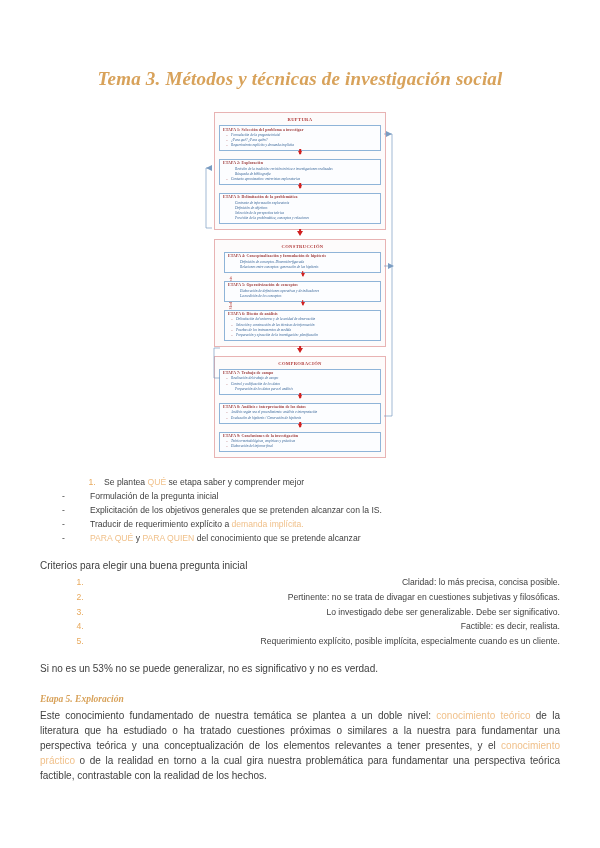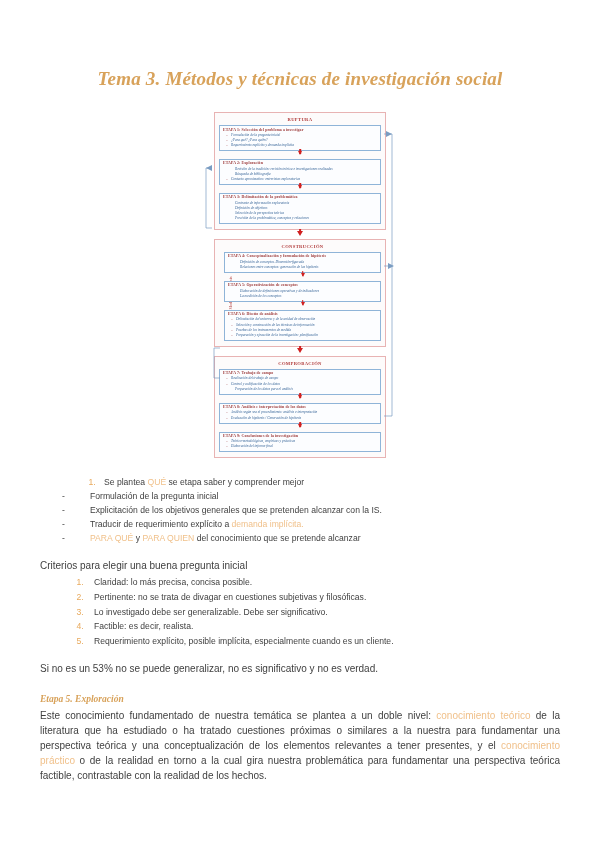--- a/index.html
+++ b/index.html
@@ -121,21 +121,21 @@
     padding-left:6px;
   }
   ol.num > li::marker{color:#e8a95c;}
   ul.dashlist{list-style:none;margin:0;padding-left:22px;}
   ul.dashlist li{
     font-size:8.6px;line-height:1.62;color:#3f3f3f;
     position:relative;padding-left:28px;
   }
   ul.dashlist li:before{content:"-";position:absolute;left:0;color:#3f3f3f;}
 
-  ol.crit{margin:1px 0 0 0;padding-left:46px;}
+  ol.crit{margin:1px 0 0 0;padding-left:46px;text-align:right;}
   ol.crit > li{
     font-size:8.6px;line-height:1.72;color:#3f3f3f;padding-left:8px;
   }
   ol.crit > li::marker{color:#e8a95c;font-weight:normal;}
   .spacer-12{height:12px;}
   .spacer-16{height:16px;}
 </style>
 </head>
 <body>
 

